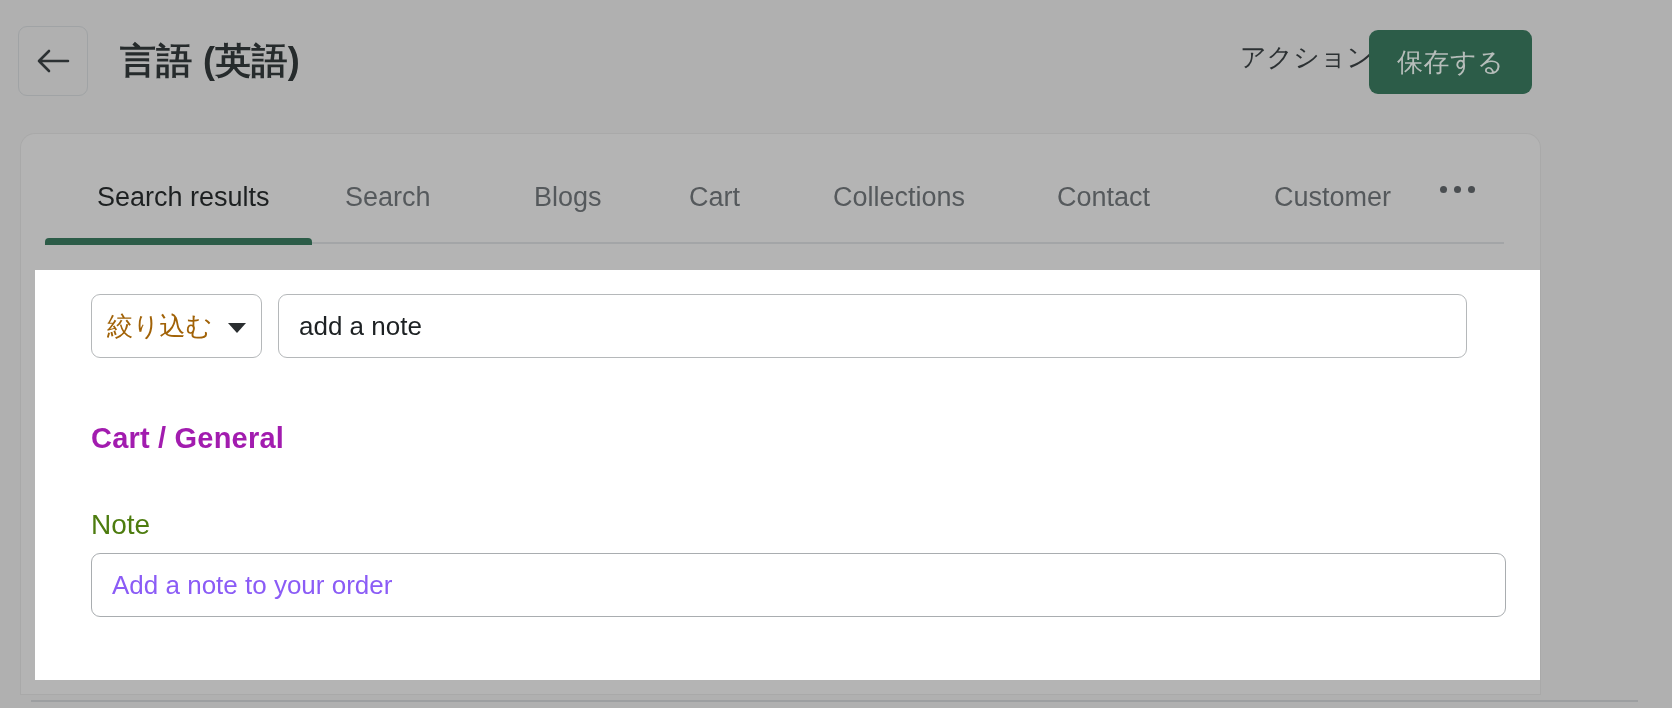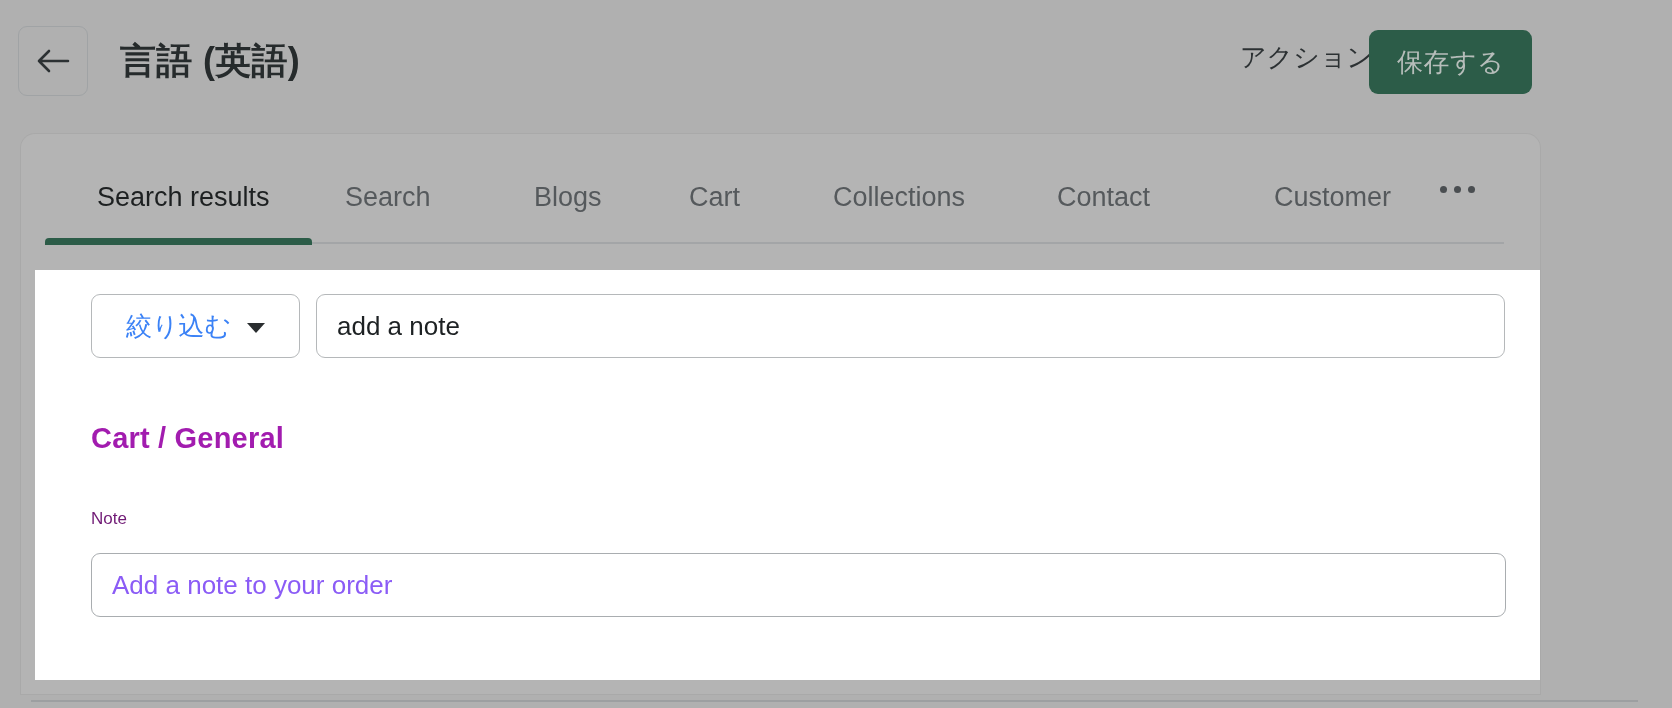--- a/index.html
+++ b/index.html
@@ -134,28 +134,28 @@
     width: 1601px;
     height: 410px;
     background: #ffffff;
   }
   .toolbar-row {
     position: absolute;
     left: 56px; top: 24px;
     display: flex; align-items: center;
   }
   .filter-btn {
-    width: 209px; height: 64px;
+    width: 171px; height: 64px;
     border: 1px solid #b5b8ba;
     border-radius: 9px;
     background: #ffffff;
     display: flex; align-items: center; justify-content: center;
     gap: 16px;
     font-size: 26px;
-    color: #3b82f6;
+    color: #a16207;
     cursor: pointer;
     white-space: nowrap;
   }
   .filter-btn .caret-down { border-top-color: #2a2e30; margin-top: 3px; }
   .search-input {
     margin-left: 16px;
     width: 1189px; height: 64px;
     border: 1px solid #b5b8ba;
     border-radius: 9px;
     background: #ffffff;
@@ -170,22 +170,22 @@
     left: 56px; top: 152px;
     font-size: 29px;
     font-weight: 700;
     color: #a21caf;
     letter-spacing: 0.2px;
     white-space: nowrap;
   }
   .field-label {
     position: absolute;
     left: 56px; top: 239px;
-    font-size: 17px;
-    color: #701a75;
+    font-size: 28px;
+    color: #4d7c0f;
     white-space: nowrap;
   }
   .note-input {
     position: absolute;
     left: 56px; top: 283px;
     width: 1415px; height: 64px;
     border: 1px solid #a9adb0;
     border-radius: 9px;
     background: #ffffff;
     font-size: 26px;

